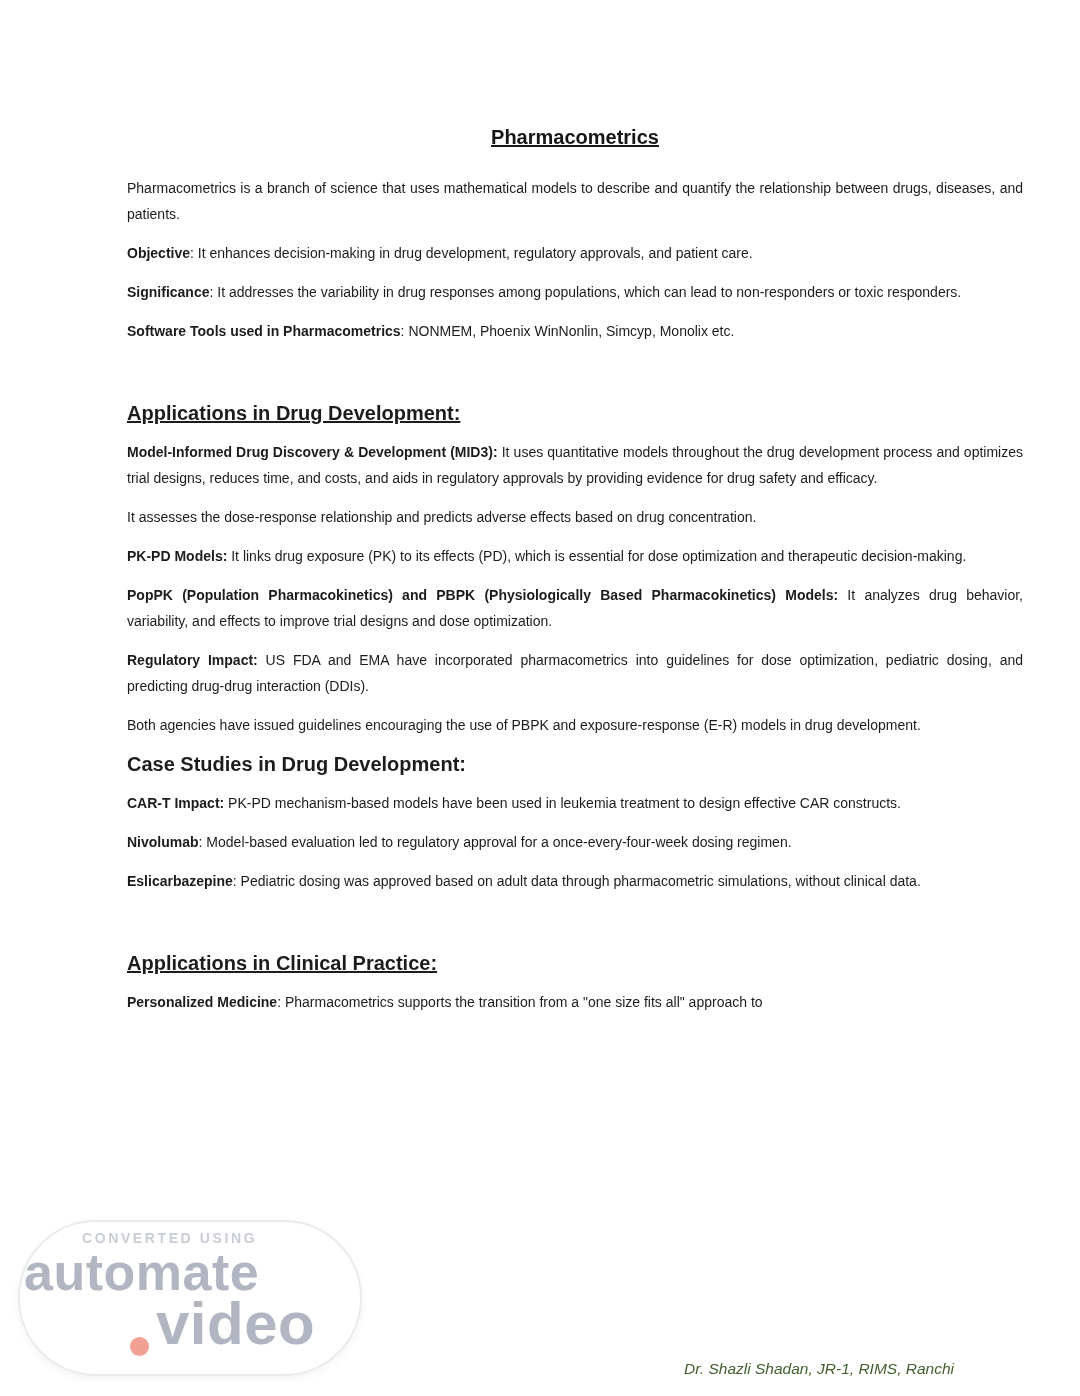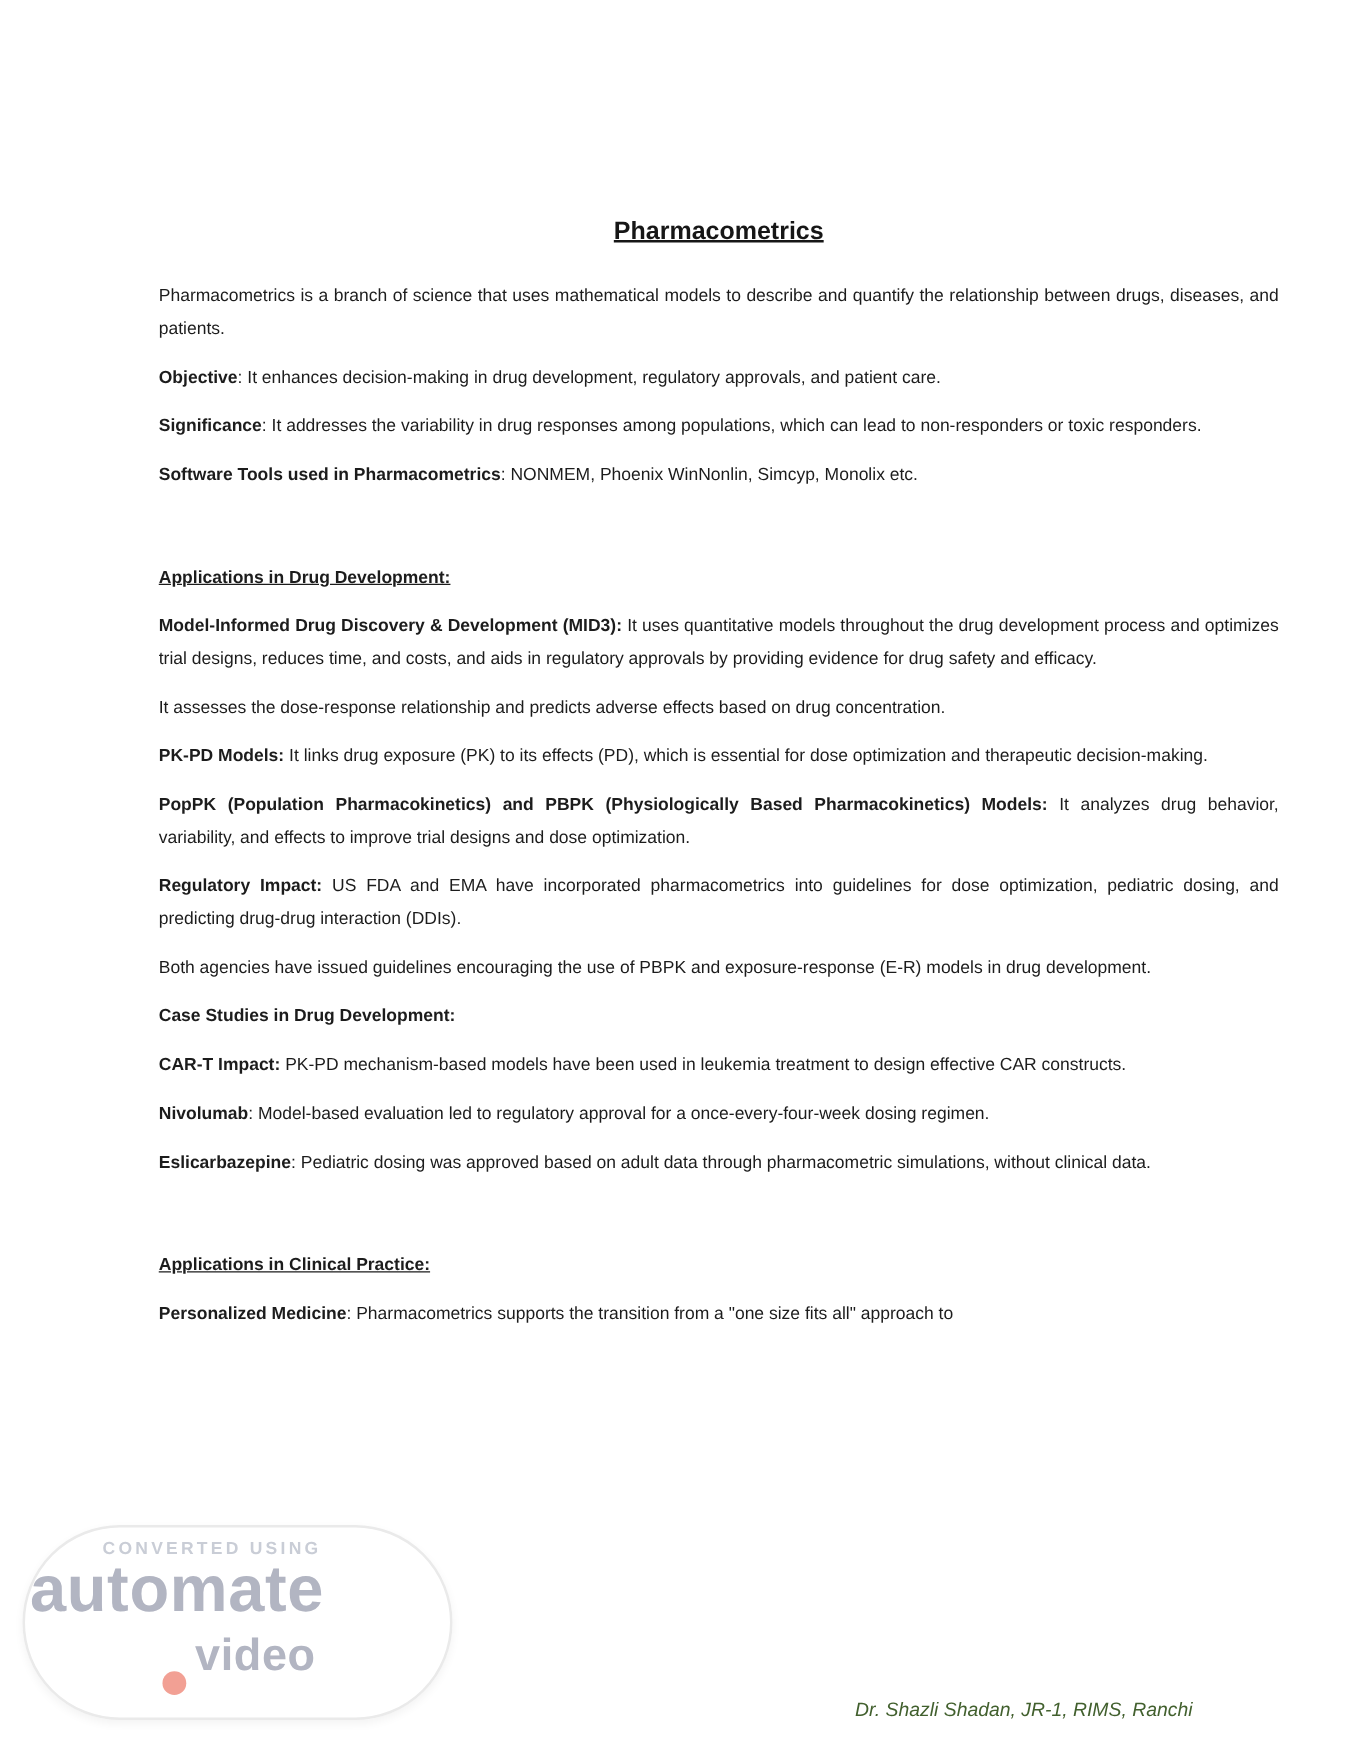--- a/index.html
+++ b/index.html
@@ -13,40 +13,39 @@
     position: relative;
     overflow: hidden;
     font-family: "Liberation Sans", sans-serif;
     color: #1c1c1c;
   }
   .page-content {
     position: absolute;
     left: 0; top: 0; right: 0;
     padding: 123px 57px 0 127px;
     z-index: 1;
-    margin-top: 48px;
   }
   .doc-title {
     font-size: 20px;
     line-height: 28px;
     font-weight: bold;
     text-decoration: underline;
     text-align: center;
     margin: 0 0 24px 0;
     color: #161616;
   }
   .para {
     font-size: 14px;
     line-height: 26px;
     text-align: justify;
     margin: 0 0 13px 0;
   }
   .para .b { font-weight: bold; }
   .heading {
-    font-size: 14px;
+    font-size: 20px;
     line-height: 26px;
     font-weight: bold;
     margin: 0 0 13px 0;
     text-align: left;
   }
   .heading.u { text-decoration: underline; }
   .gap-before { margin-top: 56px; }
 
   
   .watermark {
@@ -88,21 +87,21 @@
     top: 115px;
     width: 19px;
     height: 19px;
     border-radius: 50%;
     background: var(--wm-dot, #f2a094);
   }
   .wm-line2 {
     position: absolute;
     left: 136px;
     top: 76px;
-    font-size: 36px;
+    font-size: 60px;
     line-height: 52px;
     font-weight: bold;
     color: var(--wm-gray, #b2b5c2);
     letter-spacing: 0.5px;
   }
   .footer-credit {
     position: absolute;
     right: 126px;
     bottom: 18px;
     font-size: 15.5px;

